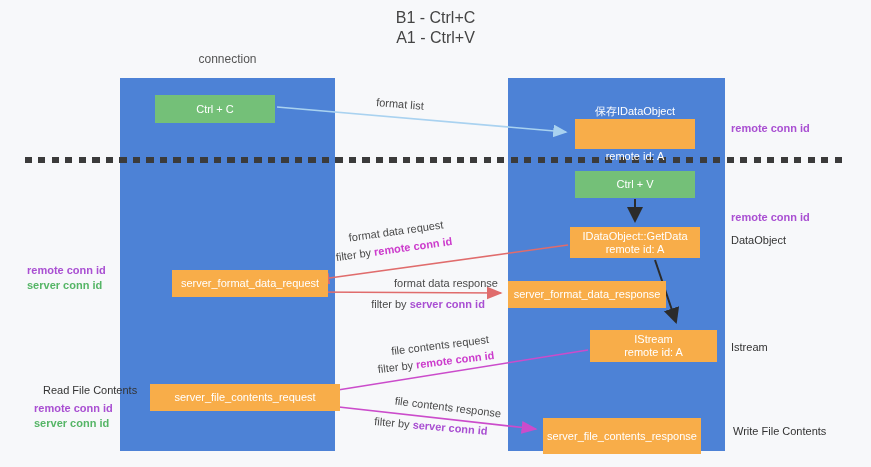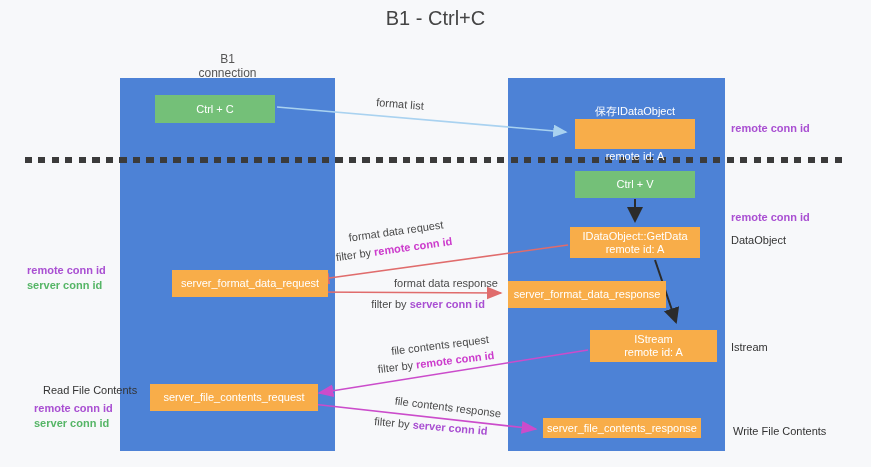--- a/index.html
+++ b/index.html
@@ -5,21 +5,21 @@
   html,body{margin:0;padding:0;}
   body{
     width:871px;height:467px;position:relative;overflow:hidden;
     background:#f7f8fa;
     font-family:"Liberation Sans","DejaVu Sans",sans-serif;
     color:#3c3c3c;
   }
   .abs{position:absolute;}
   .title{
     left:0;top:8px;width:871px;text-align:center;
-    font-size:20px;line-height:20px;color:#444;
+    font-size:16px;line-height:20px;color:#444;
   }
   .col-header{
     text-align:center;font-size:12px;line-height:14px;color:#555;
   }
   .lane{
     background:var(--c-blue);
   }
   .node{
     display:flex;flex-direction:column;align-items:center;justify-content:center;
     font-size:11px;line-height:13px;color:#fff;text-align:center;
@@ -40,24 +40,24 @@
     height:6px;
     background:repeating-linear-gradient(90deg,#3b3b3b 0 7px,transparent 7px 13.5px);
   }
   svg.overlay{position:absolute;left:0;top:0;pointer-events:none;}
 </style>
 </head>
 <body>
 
 <div class="abs title">
   <div>B1 - Ctrl+C</div>
+  <div>A1 - Ctrl+V</div>
 </div>
 
 <div class="abs col-header" style="left:120px;top:52px;width:215px;">
-  <div>B1</div>
   <div>connection</div>
 </div>
 <div class="abs col-header" style="left:508px;top:52px;width:217px;margin-top:48px;">
   <div>A1</div>
 </div>
 
 <div class="abs lane" style="left:120px;top:78px;width:215px;height:373px;"></div>
 <div class="abs lane" style="left:508px;top:78px;width:217px;height:373px;"></div>
 
 <div class="abs dashline" style="left:25px;top:157px;width:822px;"></div>
@@ -110,25 +110,25 @@
 
 <div class="abs node orange" style="left:508px;top:281px;width:158px;height:27px;">
   <span>server_format_data_response</span>
 </div>
 
 <div class="abs node orange" style="left:590px;top:330px;width:127px;height:32px;">
   <span>IStream</span>
   <span>remote id: A</span>
 </div>
 
-<div class="abs node orange" style="left:150px;top:384px;width:168px;height:27px;">
+<div class="abs node orange" style="left:150px;top:384px;width:190px;height:27px;">
   <span>server_file_contents_request</span>
 </div>
 
-<div class="abs node orange" style="left:543px;top:418px;width:158px;height:20px;">
+<div class="abs node orange" style="left:543px;top:418px;width:158px;height:36px;">
   <span>server_file_contents_response</span>
 </div>
 
 <div class="abs alabel" style="left:400px;top:104px;transform:translate(-50%,-50%) rotate(4.5deg);">format list</div>
 
 <div class="abs alabel" style="left:396px;top:231px;transform:translate(-50%,-50%) rotate(-8deg);">format data request</div>
 <div class="abs alabel" style="left:394px;top:249px;transform:translate(-50%,-50%) rotate(-8deg);">
   <span>filter by </span><b class="magenta-t">remote conn id</b>
 </div>
 

